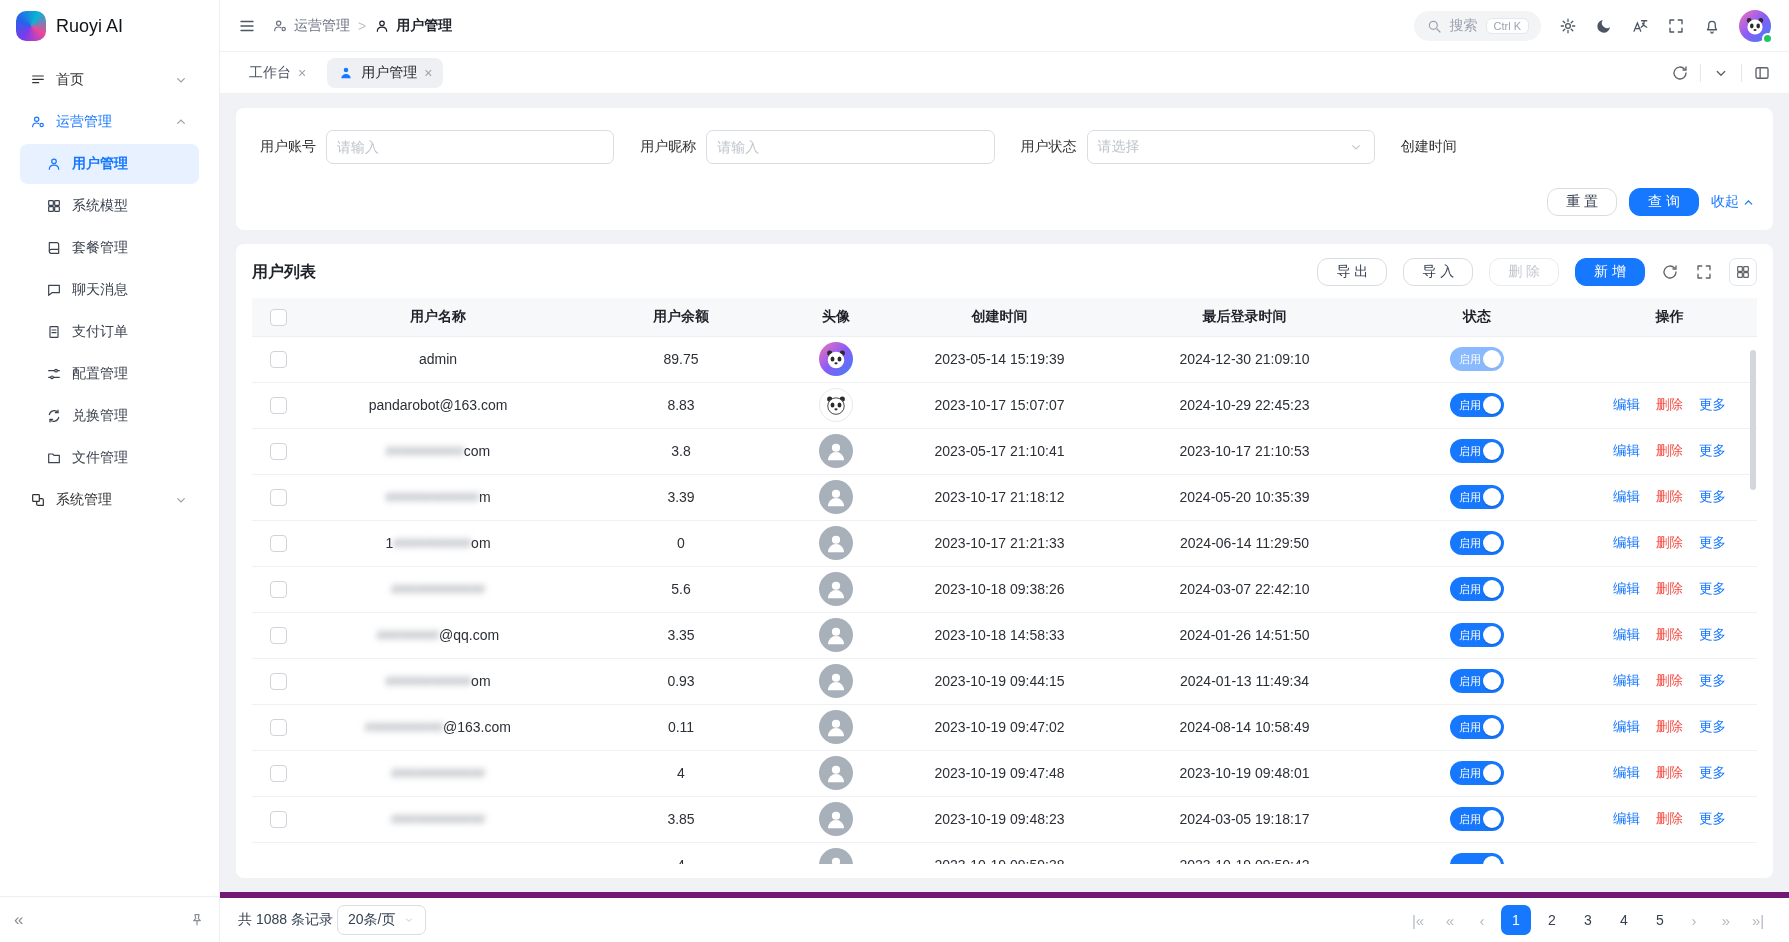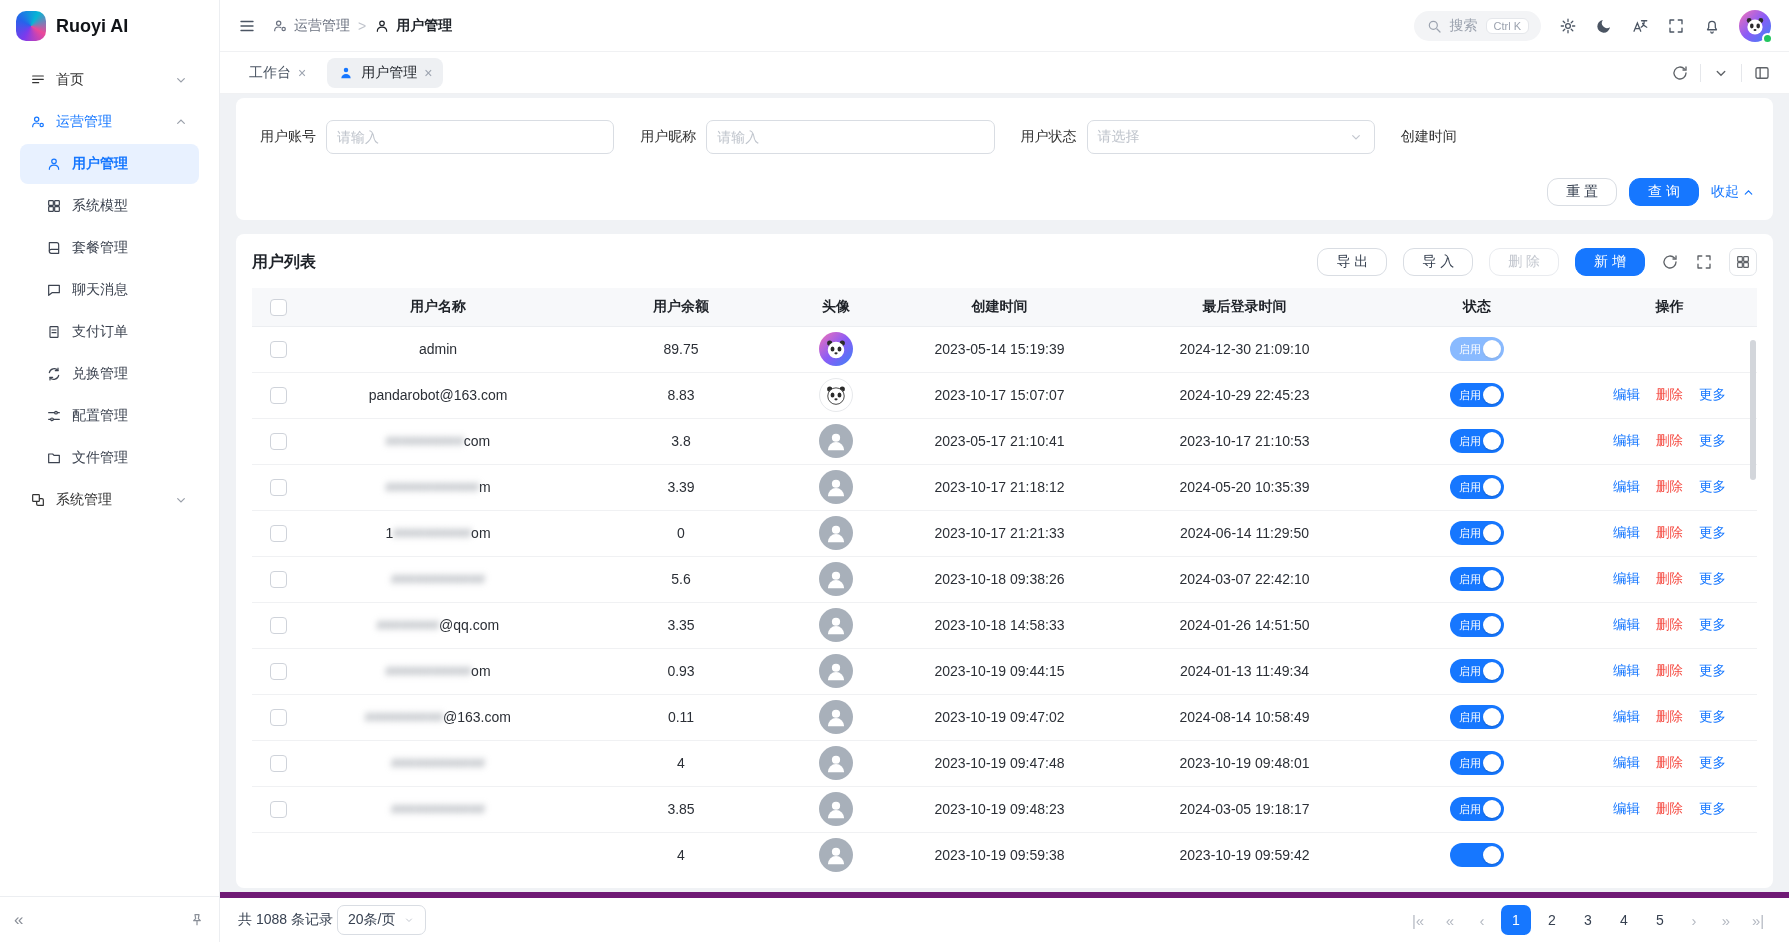--- a/index.html
+++ b/index.html
@@ -4,21 +4,21 @@
 <style>
   *{box-sizing:border-box;margin:0;padding:0}
   html,body{width:1789px;height:942px}
   body{font-family:"Liberation Sans","DejaVu Sans",sans-serif;font-size:14px;color:#333;background:#fff;overflow:hidden}
   .app{display:flex;height:100%}
 
   
   .sidebar{width:220px;background:#fff;border-right:1px solid #eceef1;display:flex;flex-direction:column;flex:none}
   .logo-row{height:52px;display:flex;align-items:center;gap:10px;padding:0 16px;flex:none}
   .logo-mark{width:30px;height:30px;border-radius:10px;background:conic-gradient(from 210deg,#7c3aed,#2563eb,#06b6d4,#ec4899,#7c3aed);flex:none}
-  .brand{font-size:18px;font-weight:700;color:#101317;white-space:nowrap}
+  .brand{font-size:18px;font-weight:400;color:#101317;white-space:nowrap}
   .nav{flex:1;padding:8px 20px;overflow:hidden}
   .nav-item{height:40px;display:flex;align-items:center;gap:10px;padding:0 10px;border-radius:8px;color:#333;cursor:pointer;margin-bottom:2px;position:relative}
   .nav-item .chev{margin-left:auto;color:#9aa0aa}
   .nav-item.group-active{color:#1677ff}
   .nav-item.child{padding-left:26px;color:#3c4350}
   .nav-item.active{background:#e8f1ff;color:#1677ff;font-weight:600}
   .nav-item.active .ic{color:#1677ff}
   .ic{width:16px;height:16px;flex:none;display:inline-flex;color:inherit}
   .ic svg{width:100%;height:100%}
   .ic18{width:18px;height:18px}
@@ -44,21 +44,21 @@
   
   .tabbar{height:42px;display:flex;align-items:center;padding:0 18px;border-bottom:1px solid #f0f1f3;gap:10px;background:#fff;flex:none}
   .tab{display:flex;align-items:center;gap:7px;padding:6px 11px;border-radius:8px;color:#4b5563;cursor:pointer}
   .tab.active{background:#eef0f3;color:#1f2329}
   .tab .x{color:#9ca3af;font-size:14px;line-height:1}
   .tab .tabicon{color:#1677ff}
   .tab-tools{margin-left:auto;display:flex;align-items:center;color:#6b7280}
   .tool-sep{width:1px;height:18px;background:#e5e7eb;margin:0 11px}
 
   
-  .content{flex:1;background:#f0f2f5;padding:4px 16px;display:flex;flex-direction:column;gap:14px;overflow:hidden;min-height:0}
+  .content{flex:1;background:#f0f2f5;padding:14px 16px;display:flex;flex-direction:column;gap:14px;overflow:hidden;min-height:0}
   .card{background:#fff;border-radius:8px}
   .filter-card{padding:22px 18px 14px;flex:none}
   .filter-grid{display:grid;grid-template-columns:repeat(4,1fr);gap:20px}
   .field{display:flex;align-items:center;gap:10px;min-width:0}
   .field-label{white-space:nowrap;color:#333;min-width:62px;text-align:right}
   .control{flex:1;height:34px;border:1px solid #d9dde3;border-radius:7px;display:flex;align-items:center;padding:0 10px;color:#bfc4cc;background:#fff;gap:6px;min-width:0}
   .control input{border:0;outline:0;flex:1;font:inherit;color:#333;min-width:0;background:transparent}
   .control input::placeholder{color:#bfc4cc}
   .control .chev{margin-left:auto;color:#c3c7cf}
   .date-sep{color:#c3c7cf}
@@ -192,37 +192,37 @@
               <rect x="6" y="4" width="12" height="16" rx="1"></rect>
               <path d="M9 9h6M9 13h6"></path>
             </svg>
           </span>
         <span>支付订单</span>
       </div>
 
       <div class="nav-item child">
         <span class="ic">
             <svg viewBox="0 0 24 24" fill="none" stroke="currentColor" stroke-width="1.8" stroke-linecap="round">
+              <path d="M4 7h9M17 7h3M4 17h3M11 17h9"></path>
+              <circle cx="15" cy="7" r="2"></circle>
+              <circle cx="9" cy="17" r="2"></circle>
+            </svg>
+          </span>
+        <span>配置管理</span>
+      </div>
+
+      <div class="nav-item child">
+        <span class="ic">
+            <svg viewBox="0 0 24 24" fill="none" stroke="currentColor" stroke-width="1.8" stroke-linecap="round">
               <path d="M5 10a7.5 7.5 0 0 1 13-3.5"></path>
               <path d="M19 14a7.5 7.5 0 0 1-13 3.5"></path>
               <path d="M18 3v4h-4M6 21v-4h4"></path>
             </svg>
           </span>
         <span>兑换管理</span>
-      </div>
-
-      <div class="nav-item child">
-        <span class="ic">
-            <svg viewBox="0 0 24 24" fill="none" stroke="currentColor" stroke-width="1.8" stroke-linecap="round">
-              <path d="M4 7h9M17 7h3M4 17h3M11 17h9"></path>
-              <circle cx="15" cy="7" r="2"></circle>
-              <circle cx="9" cy="17" r="2"></circle>
-            </svg>
-          </span>
-        <span>配置管理</span>
       </div>
 
       <div class="nav-item child">
         <span class="ic">
             <svg viewBox="0 0 24 24" fill="none" stroke="currentColor" stroke-width="1.8" stroke-linejoin="round">
               <path d="M4 6h6l2 2h8v11H4z"></path>
             </svg>
           </span>
         <span>文件管理</span>
       </div>

